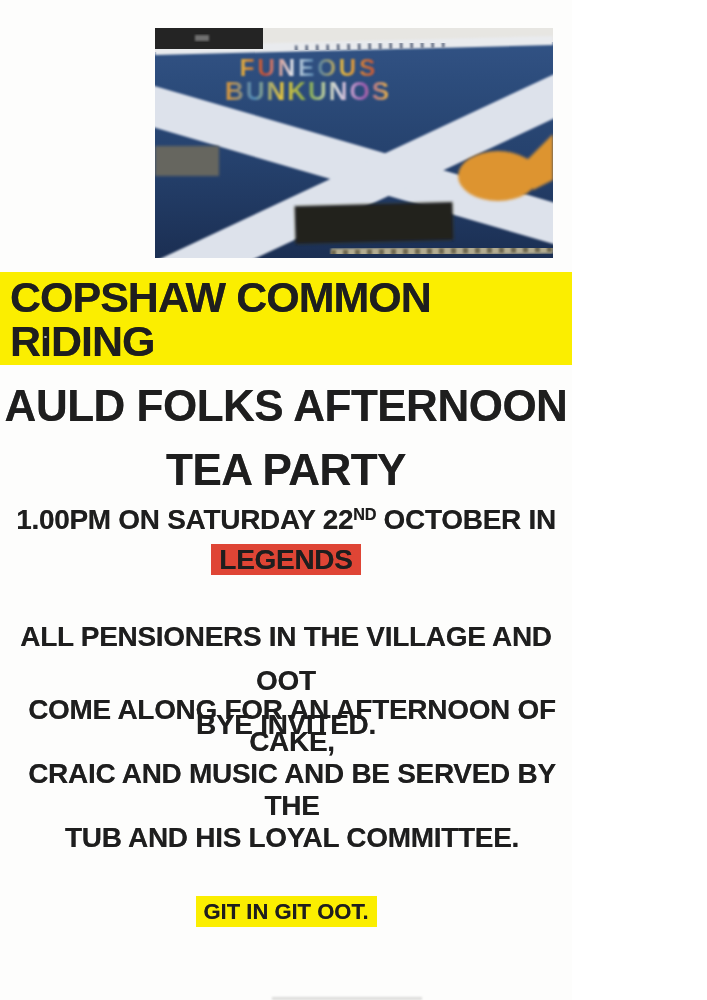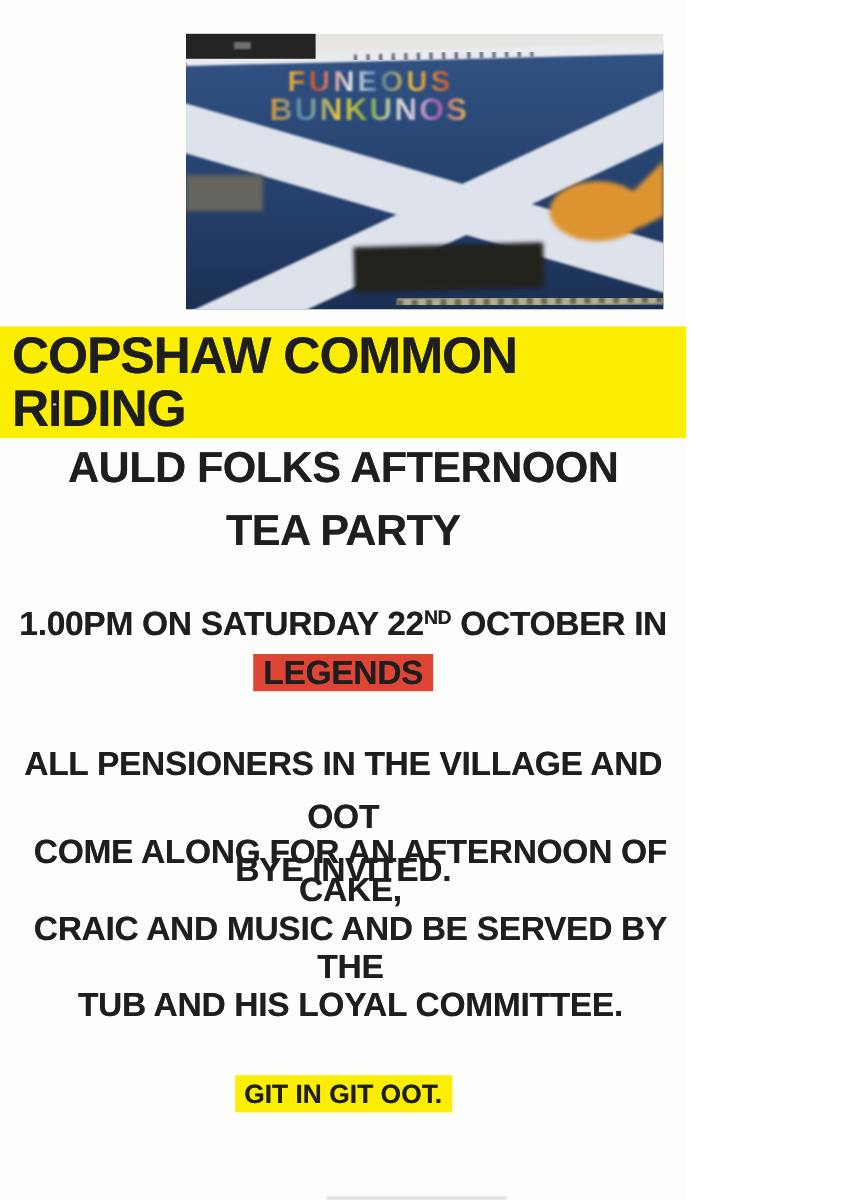--- a/index.html
+++ b/index.html
@@ -20,21 +20,21 @@
   
   .band-row { display:flex; justify-content:center; }
   .banner-band {
     display:inline-block; padding:3px 10px 2px 10px;
     font-size:43px; line-height:44px; letter-spacing:-1px;
     text-shadow:0 0 0.5px rgba(30,30,30,.75);
   }
   .title-row { top:272px; }
 
   .headline {
-    top:364px; font-size:36px; line-height:52px; letter-spacing:-0.5px;
+    top:374px; font-size:44px; line-height:64px; letter-spacing:-0.5px;
     text-shadow:0 0 0.5px rgba(30,30,30,.7);
   }
 
   .body-text { font-size:28px; letter-spacing:-0.3px; text-shadow:0 0 0.4px rgba(30,30,30,.65); }
   .when-block { top:503px; line-height:34px; }
   .venue-row { margin-top:3px; }
   .venue-band { display:inline-block; padding:1px 8px; line-height:29px; }
   .invite-block { top:604px; line-height:44px;margin-top:11px; }
   .details-block { top:694px; line-height:32px;padding-left:12px; }
 

